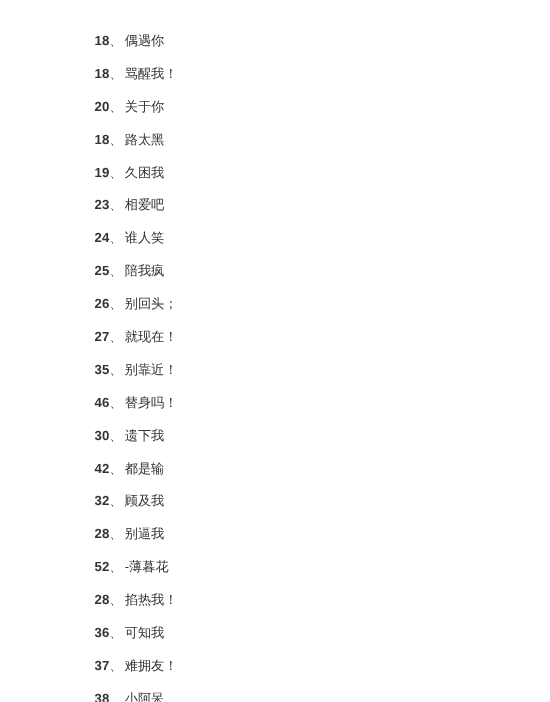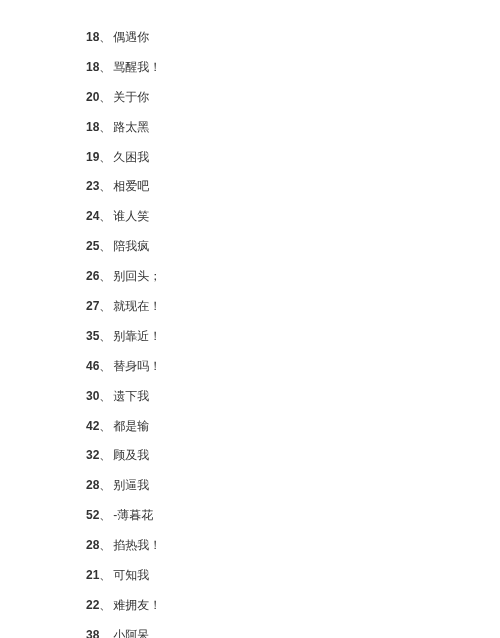--- a/index.html
+++ b/index.html
@@ -132,26 +132,26 @@
         <span class="num">52</span>
         <span class="sep">、</span>
         <span class="txt">-薄暮花</span>
       </div>
       <div class="line">
         <span class="num">28</span>
         <span class="sep">、</span>
         <span class="txt">掐热我！</span>
       </div>
       <div class="line">
-        <span class="num">21</span>
+        <span class="num">36</span>
         <span class="sep">、</span>
         <span class="txt">可知我</span>
       </div>
       <div class="line">
-        <span class="num">22</span>
+        <span class="num">37</span>
         <span class="sep">、</span>
         <span class="txt">难拥友！</span>
       </div>
       <div class="line">
         <span class="num">38</span>
         <span class="sep">、</span>
         <span class="txt">小阿呆</span>
       </div>
     </div>
 </div>

